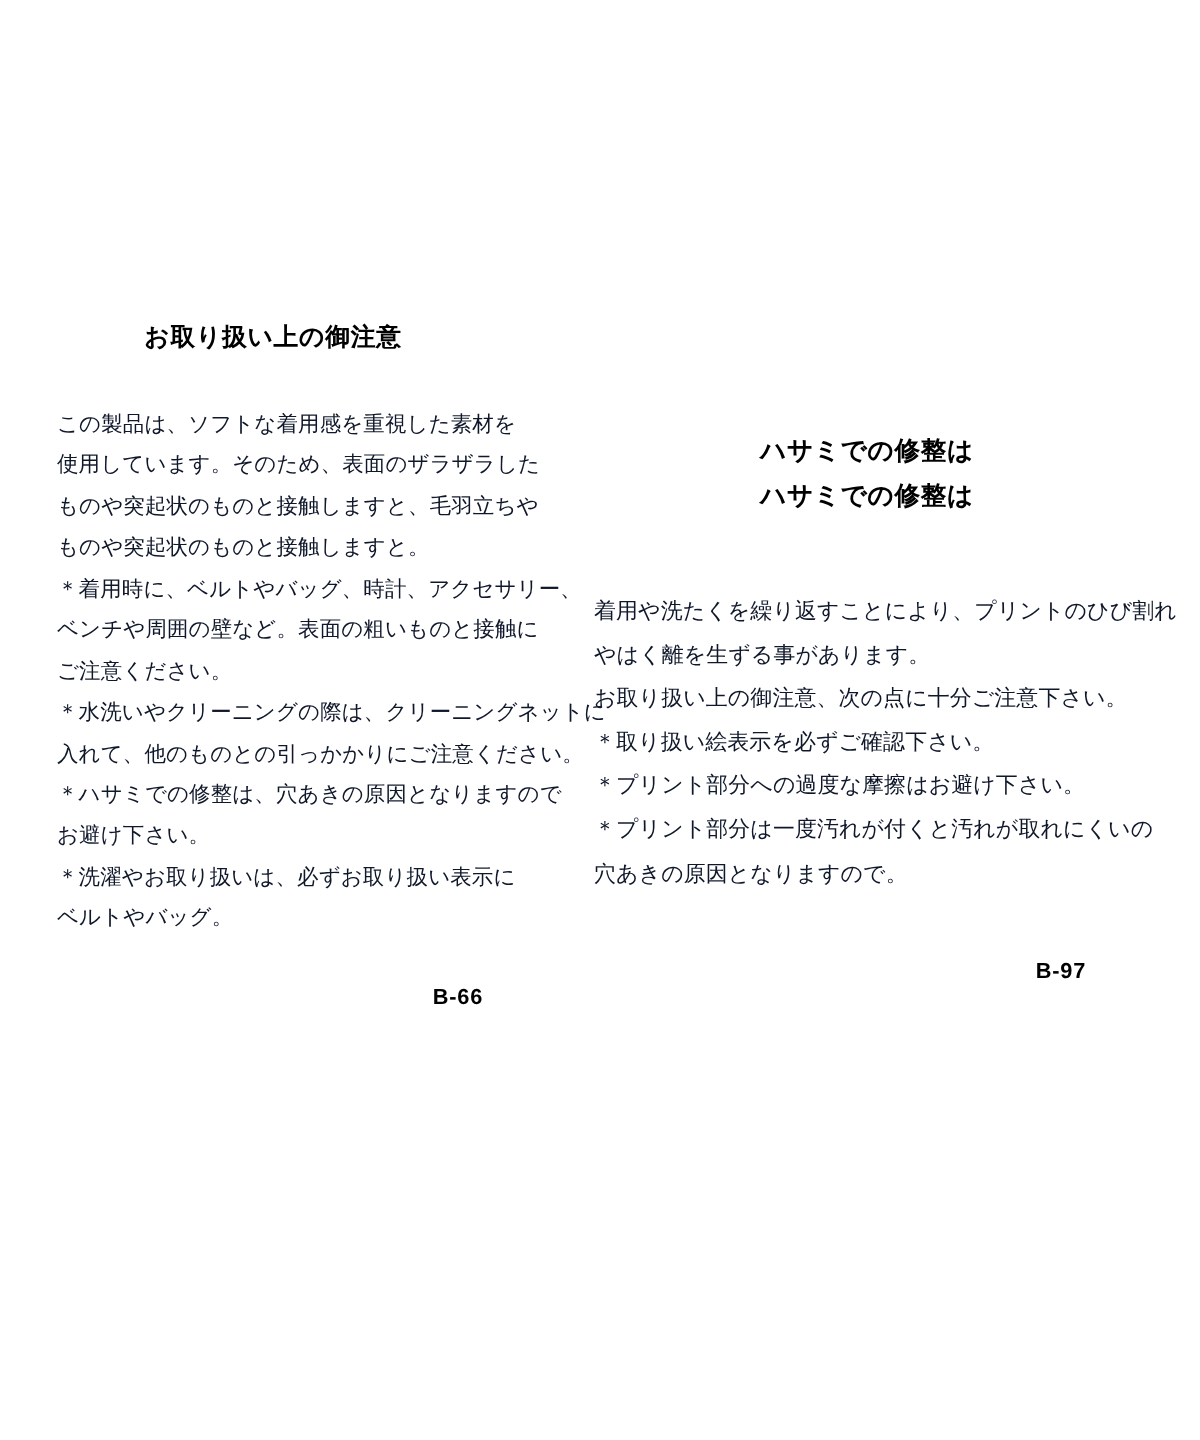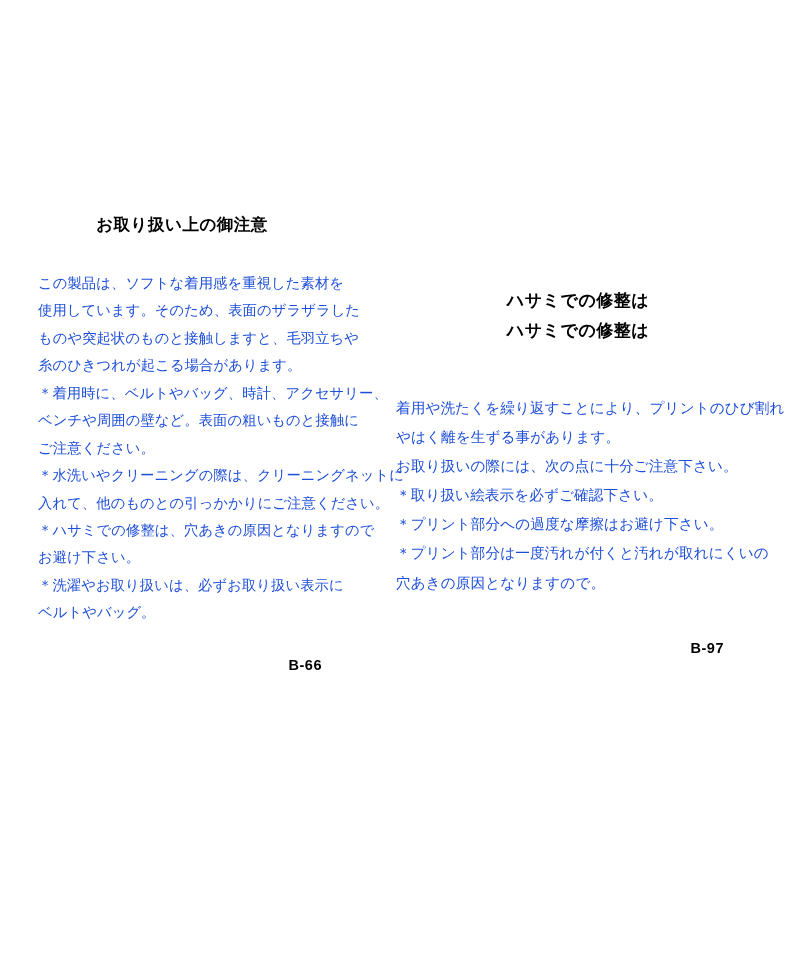--- a/index.html
+++ b/index.html
@@ -64,21 +64,21 @@
     display: block;
     line-height: 1.75;
   }
   .heading-right-wrap {
     margin: 72px 0 48px 0;
   }
   .body-text {
     font-size: 14.3px;
     line-height: 1.92;
     margin: 0;
-    color: #1d4ed8;
+    color: #0f172a;
     letter-spacing: 0.1px;
   }
   .body-text .ln {
     display: block;
     white-space: nowrap;
   }
   .body-right {
     font-size: 14.6px;
     line-height: 2.0;
   }
@@ -109,21 +109,21 @@
 
 <div class="page">
   <div class="columns">
 
     <div class="col col-left">
       <h2 class="heading-left">お取り扱い上の御注意</h2>
       <p class="body-text">
         <span class="ln">この製品は、ソフトな着用感を重視した素材を</span>
         <span class="ln">使用しています。そのため、表面のザラザラした</span>
         <span class="ln">ものや突起状のものと接触しますと、毛羽立ちや</span>
-        <span class="ln">糸のひきつれが起こる場合があります。</span>
+        <span class="ln">ものや突起状のものと接触しますと。</span>
         <span class="ln indent-star">＊着用時に、ベルトやバッグ、時計、アクセサリー、</span>
         <span class="ln">ベンチや周囲の壁など。表面の粗いものと接触に</span>
         <span class="ln">ご注意ください。</span>
         <span class="ln indent-star">＊水洗いやクリーニングの際は、クリーニングネットに</span>
         <span class="ln">入れて、他のものとの引っかかりにご注意ください。</span>
         <span class="ln indent-star">＊ハサミでの修整は、穴あきの原因となりますので</span>
         <span class="ln">お避け下さい。</span>
         <span class="ln indent-star">＊洗濯やお取り扱いは、必ずお取り扱い表示に</span>
         <span class="ln">ベルトやバッグ。</span>
       </p>
@@ -133,21 +133,21 @@
     <div class="col col-right">
       <div class="heading-right-wrap">
         <h2 class="heading-right">
           <span class="heading-right-line">ハサミでの修整は</span>
           <span class="heading-right-line">ハサミでの修整は</span>
         </h2>
       </div>
       <p class="body-text body-right">
         <span class="ln">着用や洗たくを繰り返すことにより、プリントのひび割れ</span>
         <span class="ln">やはく離を生ずる事があります。</span>
-        <span class="ln">お取り扱いの際には、次の点に十分ご注意下さい。</span>
+        <span class="ln">お取り扱い上の御注意、次の点に十分ご注意下さい。</span>
         <span class="ln indent-star">＊取り扱い絵表示を必ずご確認下さい。</span>
         <span class="ln indent-star">＊プリント部分への過度な摩擦はお避け下さい。</span>
         <span class="ln indent-star">＊プリント部分は一度汚れが付くと汚れが取れにくいの</span>
         <span class="ln">穴あきの原因となりますので。</span>
       </p>
       <p class="code-right">B-97</p>
     </div>
 
   </div>
 </div>

